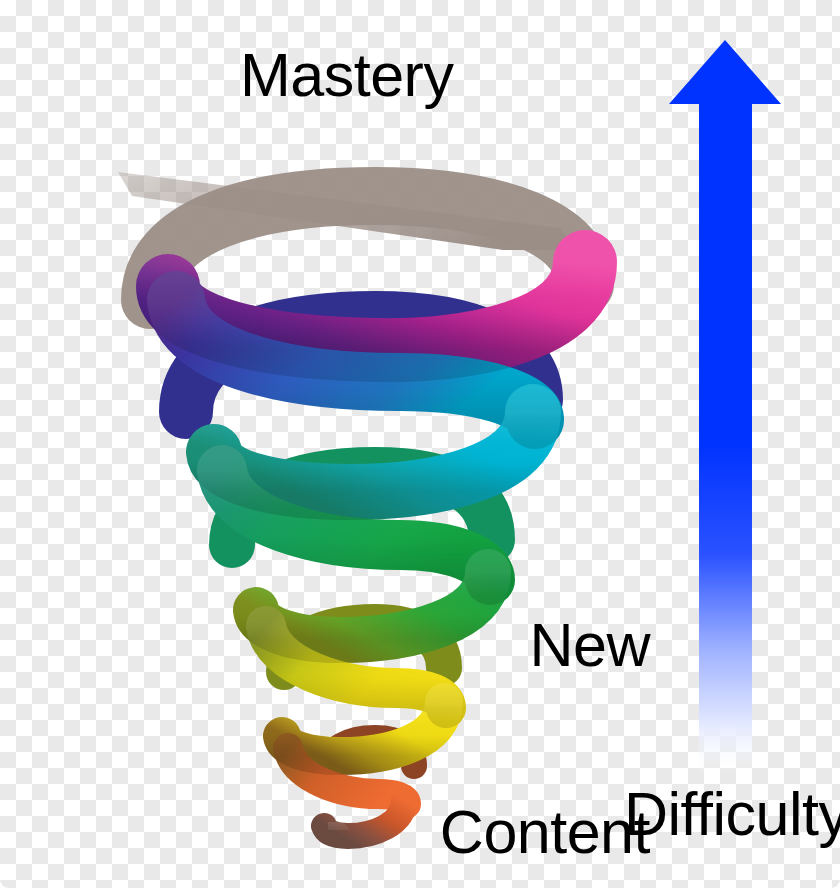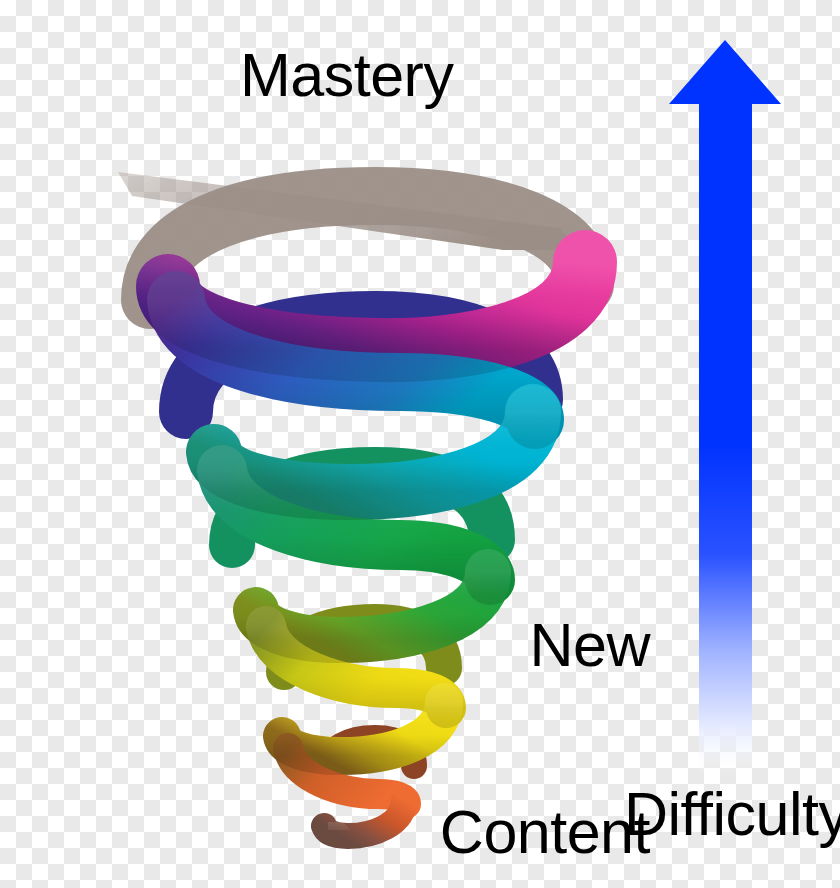--- a/index.html
+++ b/index.html
@@ -14,20 +14,21 @@
     height: 888px;
     overflow: hidden;
     
     background-color: #ffffff;
     background-image:
       linear-gradient(45deg, #e9e9e9 25%, transparent 25%, transparent 75%, #e9e9e9 75%),
       linear-gradient(45deg, #e9e9e9 25%, transparent 25%, transparent 75%, #e9e9e9 75%);
     background-size: 32px 32px;
     background-position: 0 0, 16px 16px;
     font-family: "Liberation Sans", sans-serif;
+    border-radius: 9px;
   }
   #spiral-svg, #arrow-svg {
     position: absolute;
     left: 0;
     top: 0;
     width: 840px;
     height: 888px;
   }
   .label {
     position: absolute;

